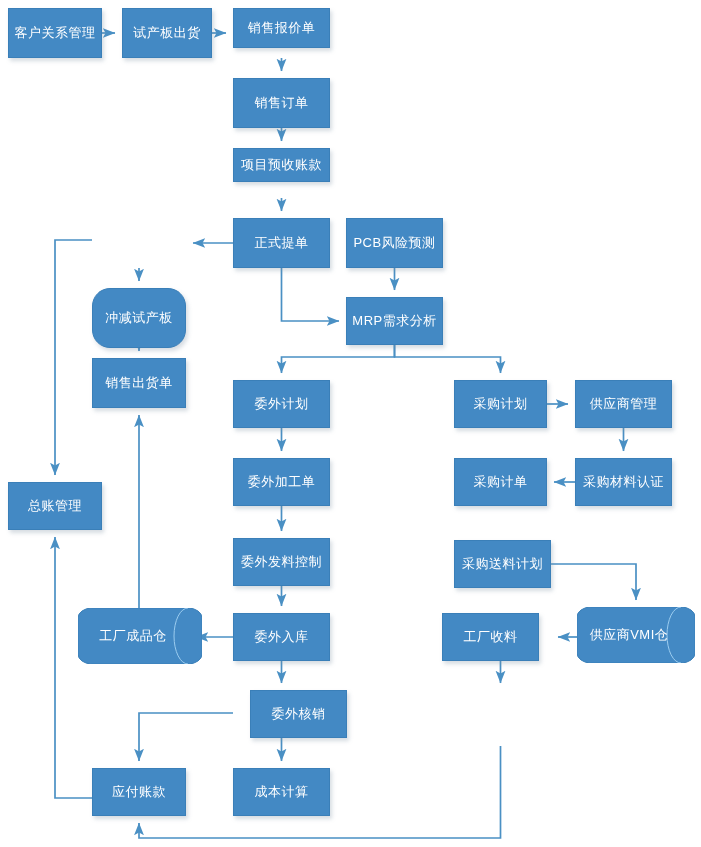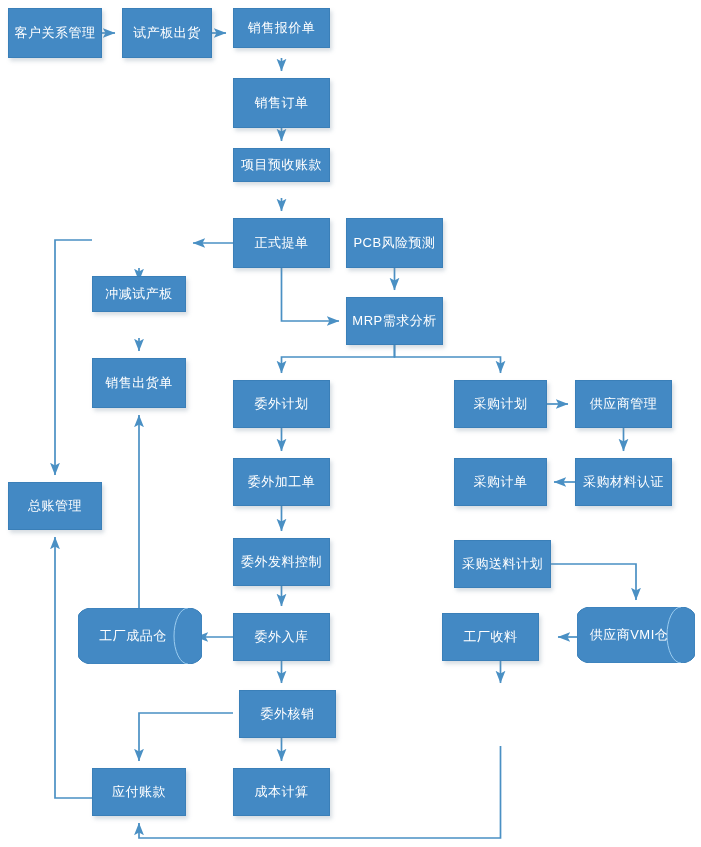--- a/index.html
+++ b/index.html
@@ -110,42 +110,42 @@
   </div>
   <div class="node" style="left:233px;top:148px;width:97px;height:34px;">
     <span>项目预收账款</span>
   </div>
   <div class="node" style="left:233px;top:218px;width:97px;height:50px;">
     <span>正式提单</span>
   </div>
   <div class="node" style="left:346px;top:218px;width:97px;height:50px;">
     <span>PCB风险预测</span>
   </div>
-  <div class="node" style="left:92px;top:276px;width:94px;height:36px;">
+  <div class="node" style="left:92px;top:288px;width:94px;height:60px;border-radius:18px;">
     <span>冲减试产板</span>
   </div>
   <div class="node" style="left:92px;top:358px;width:94px;height:50px;">
     <span>销售出货单</span>
   </div>
   <div class="node" style="left:346px;top:297px;width:97px;height:48px;">
     <span>MRP需求分析</span>
   </div>
   <div class="node" style="left:233px;top:380px;width:97px;height:48px;">
     <span>委外计划</span>
   </div>
   <div class="node" style="left:233px;top:458px;width:97px;height:48px;">
     <span>委外加工单</span>
   </div>
   <div class="node" style="left:233px;top:538px;width:97px;height:48px;">
     <span>委外发料控制</span>
   </div>
   <div class="node" style="left:233px;top:613px;width:97px;height:48px;">
     <span>委外入库</span>
   </div>
-  <div class="node" style="left:239px;top:690px;width:97px;height:48px;justify-content:center;">
+  <div class="node" style="left:250px;top:690px;width:97px;height:48px;justify-content:center;">
     <span>委外核销</span>
   </div>
   <div class="node" style="left:233px;top:768px;width:97px;height:48px;">
     <span>成本计算</span>
   </div>
   <div class="node" style="left:454px;top:380px;width:93px;height:48px;">
     <span>采购计划</span>
   </div>
   <div class="node" style="left:575px;top:380px;width:97px;height:48px;">
     <span>供应商管理</span>

